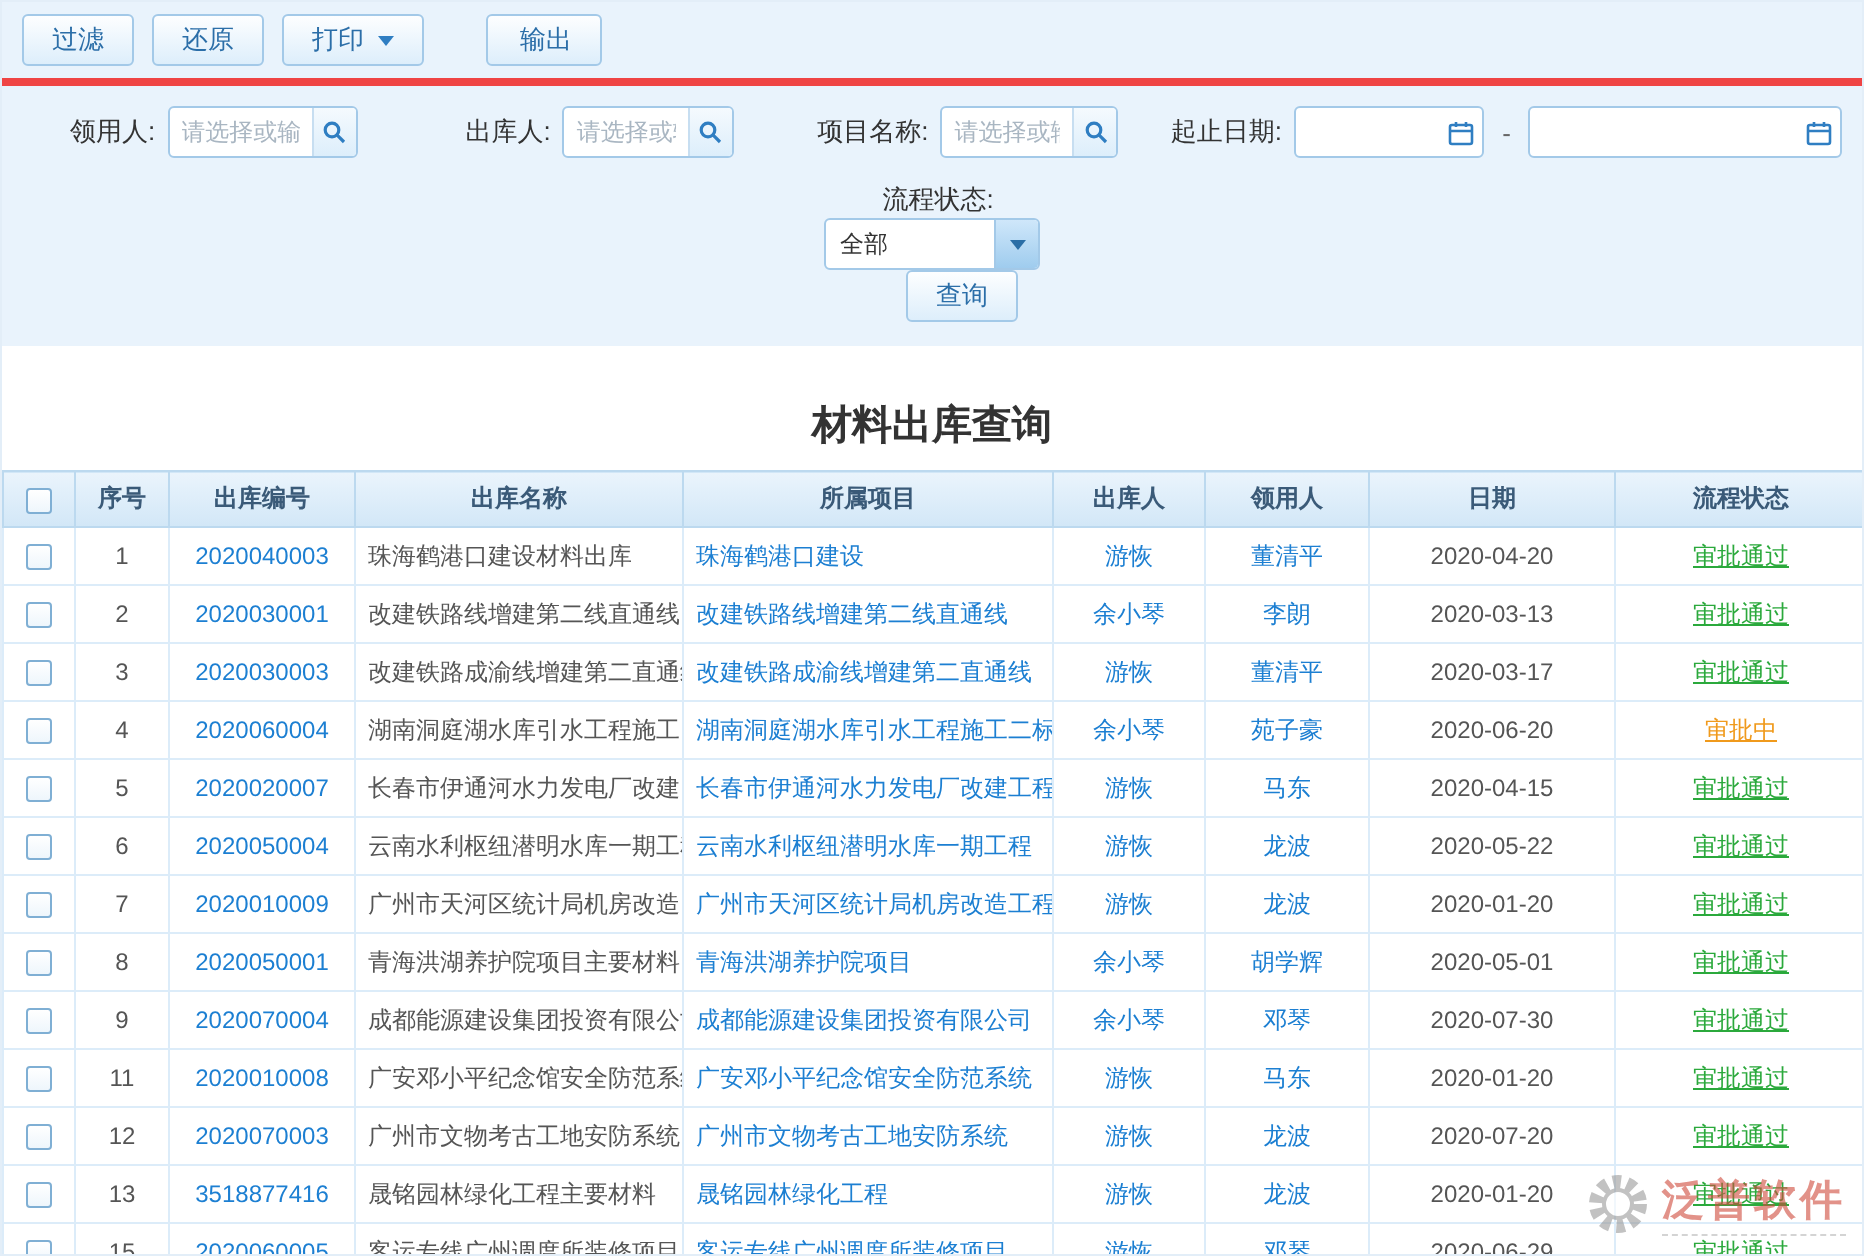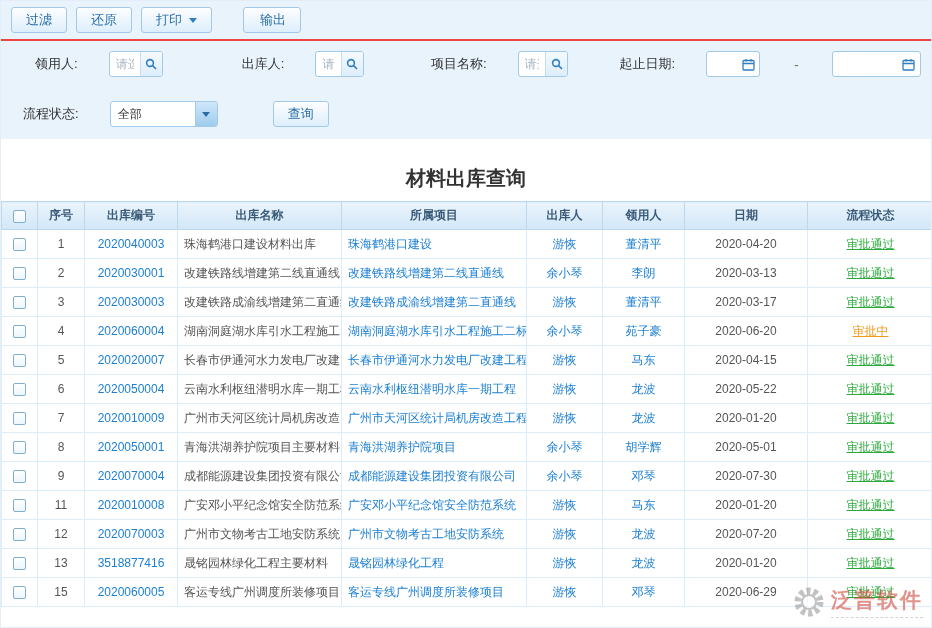--- a/index.html
+++ b/index.html
@@ -1,31 +1,31 @@
 <!DOCTYPE html>
 <html><head>
 <meta charset="utf-8">
 <style>
   * { box-sizing: border-box; margin: 0; padding: 0; }
   html,body { background:#fff; }
   body { font-family: "Liberation Sans", "DejaVu Sans", sans-serif; }
   .page { width:932px; height:628px; position:relative; background:#fff; overflow:hidden; border:1px solid #e3eef8; }
 
   
-  .topbar { background:#e9f3fc; padding:6px 10px; display:flex; gap:9px; align-items:center; border-bottom:2px solid #ef4444; }
+  .topbar { background:#e9f3fc; padding:6px 10px; display:flex; gap:9px; align-items:center; border-bottom:4px solid #ef4444; }
   .btn { display:inline-flex; align-items:center; gap:7px; height:26px; padding:0 14px; font-size:13px; color:#2b6ea8;
          background:linear-gradient(#fdfeff,#ddeefb); border:1px solid #a3c9e8; border-radius:3px; cursor:pointer;
          font-family:inherit; }
   .btn .caret { width:0; height:0; border-left:4px solid transparent; border-right:4px solid transparent; border-top:5px solid #2f7ec2; }
   .btn-gap { margin-left:22px;padding-left:16px; }
 
   
   .filters { background:#e9f3fc; padding:10px 10px 12px; }
-  .frow { display:flex; align-items:center;gap:25px; }
-  .frow + .frow { margin-top:24px; }
+  .frow { display:flex; align-items:center; }
+  .frow + .frow { margin-top:12px;flex-direction:column; }
   .flabel { font-size:13px; color:#333; margin-right:6px; white-space:nowrap; }
   .picker, .datebox, .selectbox { display:flex; align-items:center; height:26px; background:#fff; border:1px solid #a3c9e8; border-radius:3px; overflow:hidden; }
   .picker input, .datebox input { flex:1; min-width:0; border:none; outline:none; padding:0 6px; font-size:12px; color:#555; background:transparent; font-family:inherit; }
   .picker input::placeholder { color:#a9b6c2; }
   .iconbox { width:22px; align-self:stretch; display:flex; align-items:center; justify-content:center;
              border-left:1px solid #c7def1; background:linear-gradient(#f5fafe,#ddeefb); cursor:pointer; }
   .dash { margin:0 9px; color:#666; font-size:13px; }
   .selectbox { width:108px; }
   .sel-text { flex:1; font-size:12px; color:#333; padding:0 7px; }
   .sel-caret { width:22px; align-self:stretch; display:flex; align-items:center; justify-content:center;

